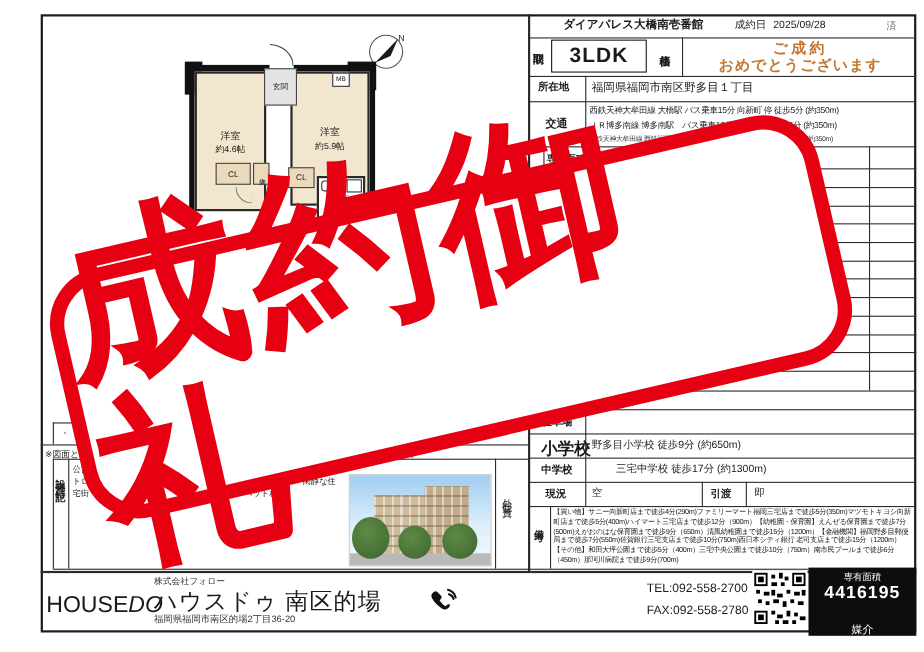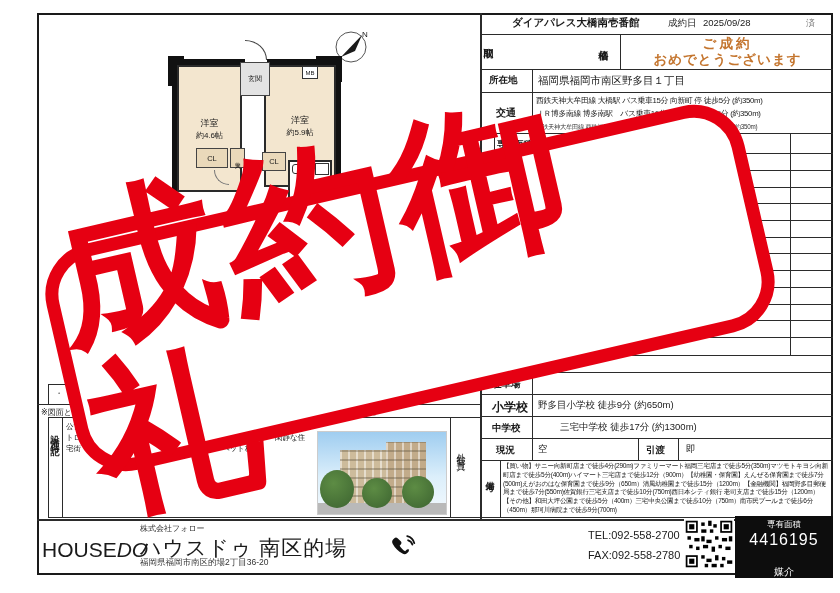--- a/index.html
+++ b/index.html
@@ -78,41 +78,42 @@
   <i class="l" style="left:638px;top:438px;width:1px;height:22px"></i>
   <i class="l" style="left:678px;top:438px;width:1px;height:22px"></i>
   <i class="l" style="left:500px;top:460px;width:1px;height:57px"></i>
 
   <div class="t b" style="left:512px;top:17px;font-size:10.5px">ダイアパレス大橋南壱番館</div>
   <div class="t" style="left:668px;top:18px;font-size:9.5px">成約日</div>
   <div class="t" style="left:703px;top:18px;font-size:9.5px">2025/09/28</div>
   <div class="t" style="left:806px;top:18px;font-size:9px;color:#777">済</div>
 
   <div class="v b" style="left:483px;top:40px;font-size:10px">間取</div>
+  <div class="cell" style="left:501px;top:36px;width:87px;height:30px;border:1.5px solid var(--ink);font-size:19px;font-weight:700;letter-spacing:1px">3LDK</div>
   <div class="v b" style="left:598px;top:42px;font-size:10px">価格</div>
   <div class="cell congrats" style="left:622px;top:52px;width:211px;height:16px;font-size:13.5px;letter-spacing:1px">おめでとうございます</div>
   <div class="cell congrats" style="left:622px;top:35px;width:211px;height:17px;font-size:13.5px;letter-spacing:3px">ご成約</div>
 
   <div class="t b" style="left:489px;top:75px;font-size:9.5px">所在地</div>
   <div class="t" style="left:538px;top:74px;font-size:10.5px">福岡県福岡市南区野多目１丁目</div>
 
   <div class="t b" style="left:496px;top:107px;font-size:10px">交通</div>
   <div class="t" style="left:536px;top:97px;font-size:7.8px;letter-spacing:-0.3px">西鉄天神大牟田線 大橋駅 バス乗車15分 向新町 停 徒歩5分 (約350m)</div>
   <div class="t" style="left:536px;top:110px;font-size:7.8px;letter-spacing:-0.3px">ＪＲ博多南線 博多南駅　バス乗車16分 向新町 停 徒歩5分 (約350m)</div>
   <div class="t" style="left:536px;top:123px;font-size:6.3px;letter-spacing:-0.3px;color:#333">西鉄天神大牟田線 西鉄福岡（天神）駅　バス乗車30分 向新町 停 徒歩5分 (約350m)</div>
 
   <div class="t" style="left:484px;top:157px;font-size:8px">部</div>
   <div class="t b" style="left:497px;top:139px;font-size:8.8px">専有面積</div>
   <div class="t" style="left:537px;top:139px;font-size:9px">67.8㎡</div>
   <div class="t b" style="left:499px;top:157px;font-size:8.8px">所在階</div>
   <div class="t b" style="left:496px;top:342px;font-size:8.5px">用途地域</div>
   <div class="t" style="left:537px;top:341px;font-size:9px">1種住居</div>
 
   <div class="t b" style="left:492px;top:379px;font-size:9.5px">駐車場</div>
-  <div class="t b" style="left:492px;top:401px;font-size:12px">小学校</div>
+  <div class="t b" style="left:492px;top:401px;font-size:15px">小学校</div>
   <div class="t" style="left:538px;top:400px;font-size:9.5px">野多目小学校 徒歩9分 (約650m)</div>
   <div class="t b" style="left:492px;top:423px;font-size:9.5px">中学校</div>
   <div class="t" style="left:560px;top:422px;font-size:9.5px">三宅中学校 徒歩17分 (約1300m)</div>
   <div class="t b" style="left:496px;top:445px;font-size:9.5px">現況</div>
   <div class="t" style="left:538px;top:444px;font-size:9.5px">空</div>
   <div class="t b" style="left:646px;top:445px;font-size:9.5px">引渡</div>
   <div class="t" style="left:686px;top:444px;font-size:9.5px">即</div>
 
   <div class="v b" style="left:485px;top:474px;font-size:9px;letter-spacing:2px">備考</div>
   <div class="abs" style="left:503px;top:462px;width:327px;height:54px;font-size:6.6px;line-height:8.8px;letter-spacing:-0.3px;overflow:hidden">【買い物】サニー向新町店まで徒歩4分(290m)ファミリーマート福岡三宅店まで徒歩5分(350m)マツモトキヨシ向新町店まで徒歩5分(400m)ハイマート三宅店まで徒歩12分（900m）【幼稚園・保育園】えんぜる保育園まで徒歩7分(500m)えがおのはな保育園まで徒歩9分（650m）清風幼稚園まで徒歩15分（1200m）【金融機関】福岡野多目郵便局まで徒歩7分(550m)佐賀銀行三宅支店まで徒歩10分(750m)西日本シティ銀行 老司支店まで徒歩15分（1200m）【その他】和田大坪公園まで徒歩5分（400m）三宅中央公園まで徒歩10分（750m）南市民プールまで徒歩6分（450m）那珂川病院まで徒歩9分(700m)</div>
@@ -235,21 +236,21 @@
       <rect x="22" y="22" width="2" height="2"></rect>
         <rect x="25" y="24" width="3" height="2"></rect>
         <rect x="12" y="26" width="2" height="2"></rect>
       <rect x="16" y="26" width="3" height="2"></rect>
         <rect x="21" y="26" width="2" height="2"></rect>
     </g>
   </svg>
 
   <div class="bukkenbox">
     <div style="font-size:8.5px;margin-top:3px">専有面積</div>
-    <div style="font-size:16px;font-weight:400;letter-spacing:1px">4416195</div>
+    <div style="font-size:16px;font-weight:700;letter-spacing:1px">4416195</div>
     <div style="width:88px;height:5px;background:#fff;margin:2px 0"></div>
     <div style="font-size:10px;margin-top:12px">媒介</div>
   </div>
 
 
   <div class="stamp">
     <span>成約御礼</span>
   </div>
 
 </div>

